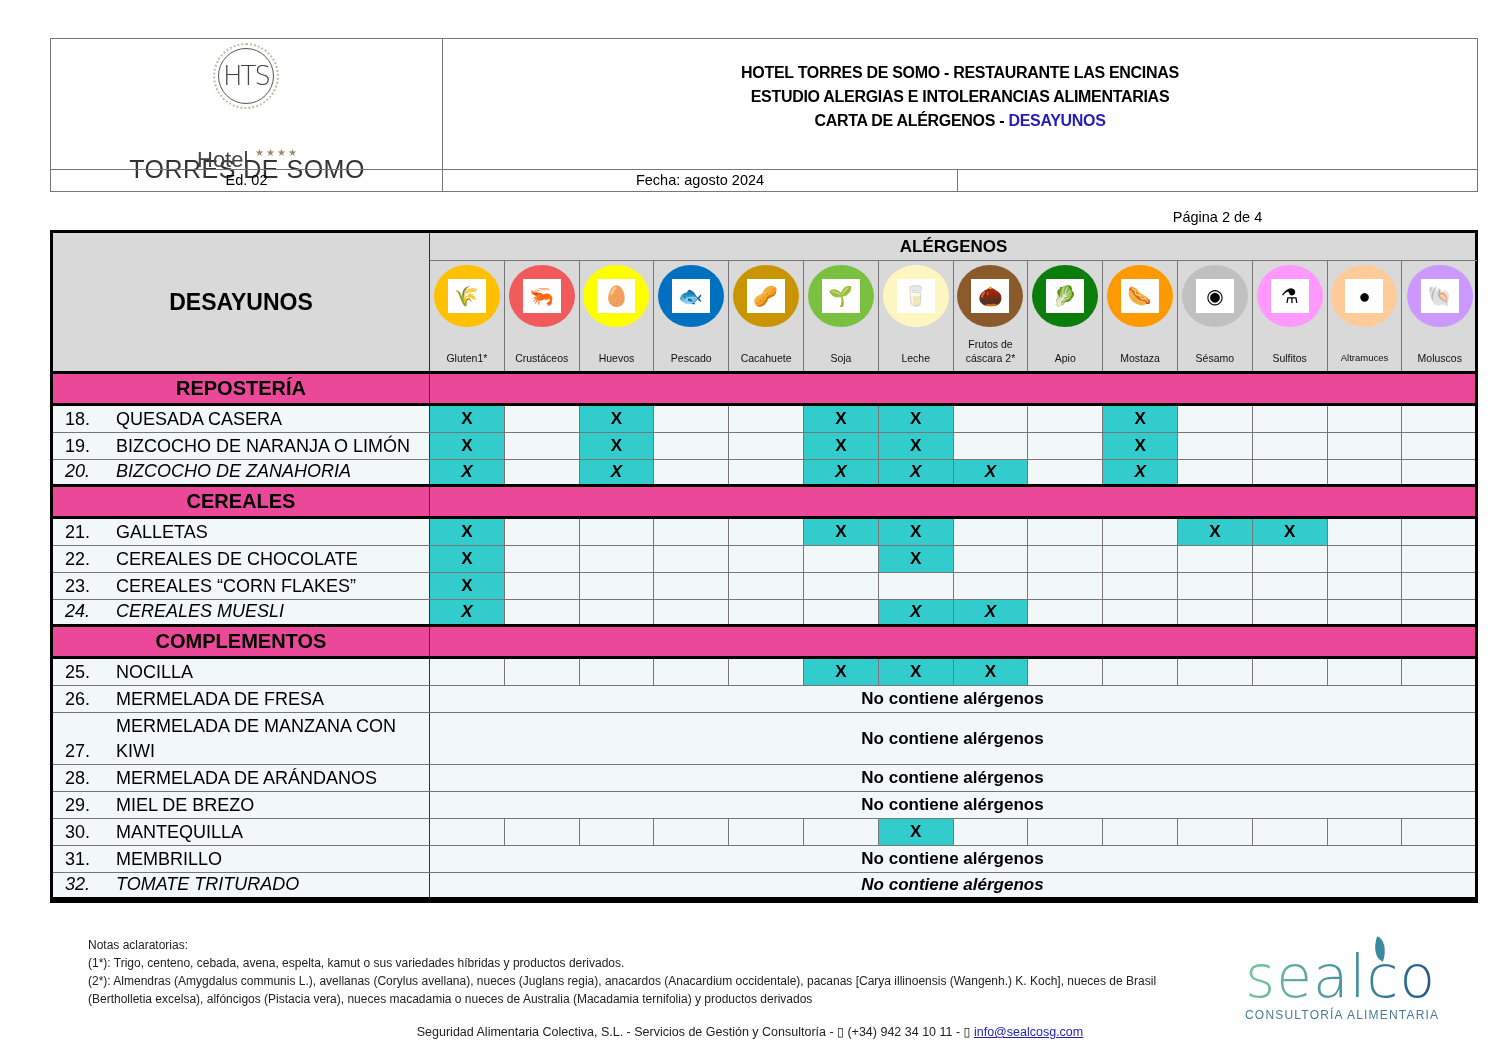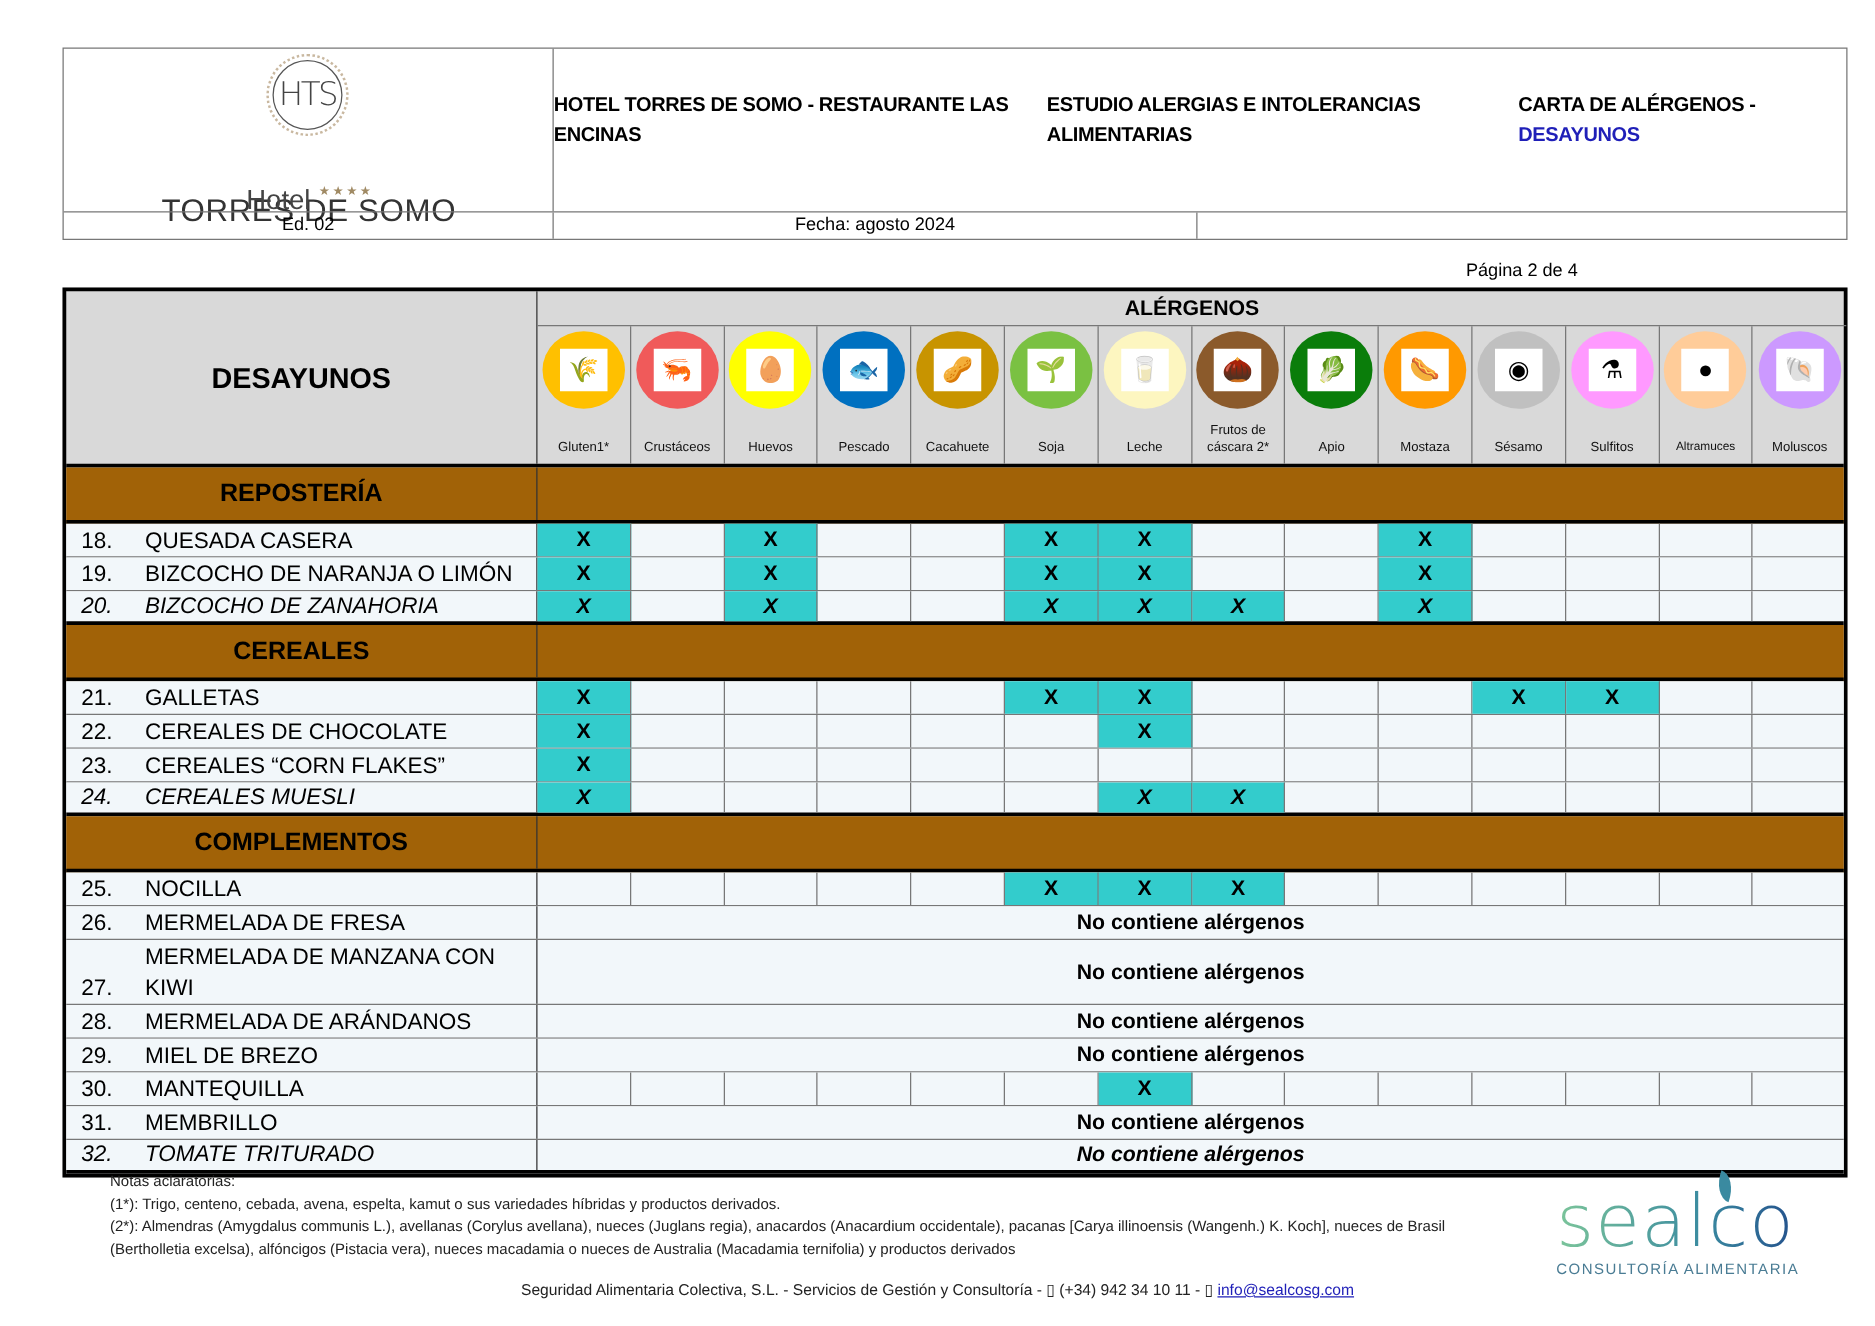--- a/index.html
+++ b/index.html
@@ -2,21 +2,21 @@
 <html><head>
 <meta charset="utf-8">
 <style>
   * { box-sizing: border-box; margin: 0; padding: 0; }
   html, body { width: 1500px; height: 1061px; background: #ffffff; overflow: hidden; }
   body { font-family: "Liberation Sans", sans-serif; color: #000; position: relative; }
 
   
   .hdr { position: absolute; left: 50px; top: 38px; width: 1428px; height: 154px; border: 1.5px solid #777; }
   .hdr .logo-cell { position: absolute; left: 0; top: 0; width: 392px; height: 130px; border-right: 1.5px solid #777; }
-  .hdr .title-cell { position: absolute; left: 392px; top: 0; right: 0; height: 130px; display: flex; flex-direction: row; justify-content: center; align-items: center; padding-bottom: 14px; }
+  .hdr .title-cell { position: absolute; left: 392px; top: 0; right: 0; height: 130px; display: flex; flex-direction: column; justify-content: center; align-items: center; padding-bottom: 14px; }
   .hdr .title-cell div { font-weight: bold; font-size: 16px; line-height: 24px; font-family: "Liberation Sans Narrow", "Liberation Sans", sans-serif; letter-spacing: -0.3px; }
   .hdr .title-cell .accent { color: #1f1fb8; }
   .hdr .meta-row { position: absolute; left: 0; right: 0; top: 130px; height: 22px; border-top: 1.5px solid #777; display: flex; }
   .hdr .meta-row div { font-size: 14.5px; text-align: center; line-height: 21px; }
   .hdr .meta-ed { width: 392px; border-right: 1.5px solid #777; }
   .hdr .meta-date { width: 515px; border-right: 1.5px solid #777; }
   .hdr .meta-page { flex: 1; margin-top: 37px; }
 
   .logo-ring { position: absolute; left: 162px; top: 4px; width: 66px; height: 66px; border-radius: 50%; border: 2px dotted #c9b8a0; display: flex; align-items: center; justify-content: center; }
   .logo-ring .inner { width: 56px; height: 56px; border-radius: 50%; border: 1.5px solid #555; display: flex; align-items: center; justify-content: center; font-size: 26px; font-family: "DejaVu Sans", sans-serif; font-weight: 200; color: #444; letter-spacing: -2px; }
@@ -35,21 +35,21 @@
   .head-row .c-name { display: flex; align-items: center; justify-content: center; font-weight: bold; font-size: 23px; }
   .head-right { flex: 1; display: flex; flex-direction: column; }
   .head-right .al-title { height: 28px; border-bottom: 1.5px solid #777; text-align: center; font-weight: bold; font-size: 17px; line-height: 27px; }
   .head-right .icons { flex: 1; display: flex; }
   .icon-cell { position: relative; display: flex; flex-direction: column; align-items: center; }
   .icon-circle { margin-top: 4px; width: 66px; height: 62px; border-radius: 50%; display: flex; align-items: center; justify-content: center; }
   .icon-img { width: 38px; height: 34px; background: #fff; display: flex; align-items: center; justify-content: center; font-size: 20px; line-height: 1; }
   .icon-label { position: absolute; bottom: 6px; left: 0; right: 0; text-align: center; font-size: 10.5px; line-height: 14px; color: #111; }
   .icon-label.small { font-size: 9.5px; }
 
-  .sec-row { height: 45px; background: #a16207; border-bottom: 3px solid #000; }
+  .sec-row { height: 32px; background: #ec4899; border-bottom: 3px solid #000; }
   .sec-row .c-name { display: flex; align-items: center; justify-content: center; font-weight: bold; font-size: 20px; padding-right: 0; }
   .sec-row .sec-rest { flex: 1; }
 
   .item-row { height: 27px; background: #f2f7fa; border-bottom: 1.5px solid #777; }
   .item-row.last { border-bottom: 3px solid #000; font-style: italic; }
   .item-row.tall { height: 52px; }
   .item-row .c-name { display: flex; align-items: flex-end; font-size: 18px; line-height: 25px; padding-top: 1px; }
   .item-row .num { width: 63px; padding-left: 12px; flex: none; }
   .item-row .iname { flex: 1; }
   .item-row .c-al { display: flex; align-items: center; justify-content: center; font-weight: bold; font-size: 17px; }

